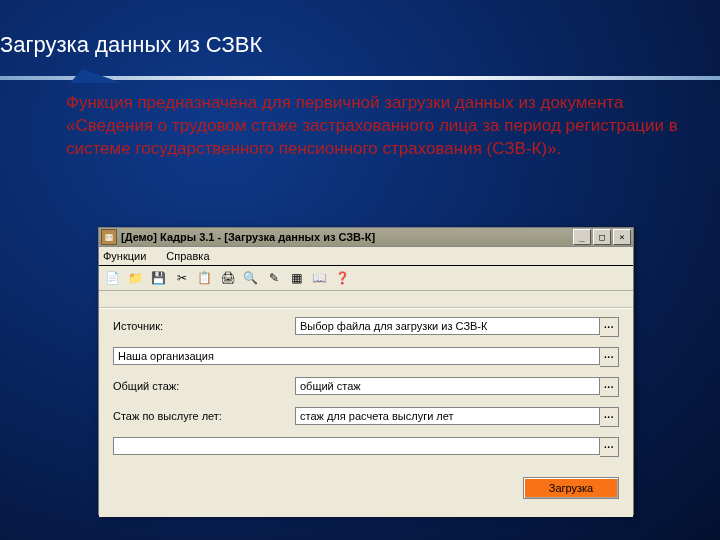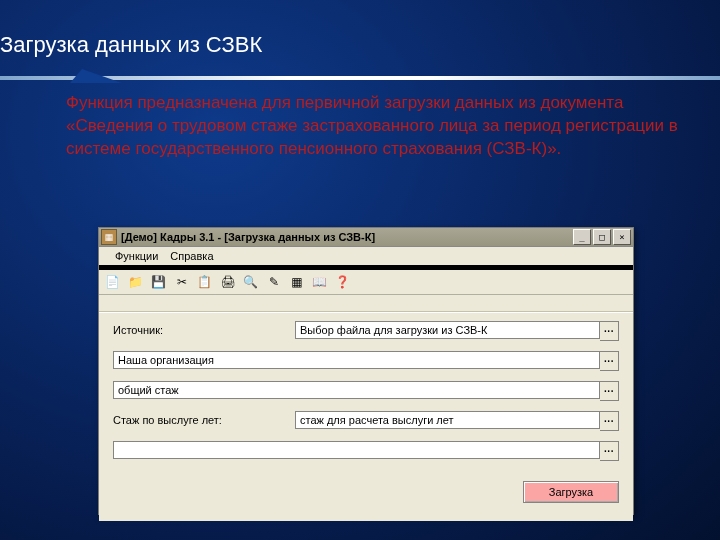--- a/index.html
+++ b/index.html
@@ -81,23 +81,23 @@
     margin-left: 2px;
     display: inline-flex; align-items: center; justify-content: center;
     font-size: 9px; font-family: monospace;
     cursor: pointer;
   }
   .menubar {
     height: 18px;
     background: #ece9d8;
     display: flex;
     align-items: center;
-    padding: 0 16px;
-    border-bottom: 5px solid #000000;
-    gap: 12px;
+    padding: 0 4px;
+    border-bottom: 1px solid #000000;
+    gap: 20px;
   }
   .menu-item { cursor: pointer; }
   .toolbar {
     height: 24px;
     background: #ece9d8;
     border-bottom: 1px solid #b0b0a0;
     display: flex;
     align-items: center;
     padding: 0 4px;
     gap: 3px;
@@ -147,21 +147,21 @@
     border-left: none;
     display: inline-flex; align-items: center; justify-content: center;
     font-size: 10px; font-weight: bold;
     cursor: pointer;
   }
   .load-btn {
     position: absolute;
     right: 14px;
     bottom: 18px;
     width: 96px; height: 22px;
-    background: #fca5a5;
+    background: #f97316;
     border: 1px solid #848484;
     box-shadow: inset 1px 1px 0 #fff, inset -1px -1px 0 #aaa;
     font-size: 11px;
     cursor: pointer;
   }
   .hr-line {
     border: none;
     border-top: 1px solid #c4c1ad;
     border-bottom: 1px solid #fff;
     margin: 6px -14px 8px -14px;
@@ -216,20 +216,21 @@
     </div>
 
     <div class="field-row">
       <div class="field-input">
         <input type="text" value="Наша организация" style="">
         <span class="ellipsis-btn">···</span>
       </div>
     </div>
 
     <div class="field-row">
+      <div class="field-label">Общий стаж:</div>
       <div class="field-input">
         <input type="text" value="общий стаж" style="">
         <span class="ellipsis-btn">···</span>
       </div>
     </div>
 
     <div class="field-row">
       <div class="field-label">Стаж по выслуге лет:</div>
       <div class="field-input">
         <input type="text" value="стаж для расчета выслуги лет" style="">

